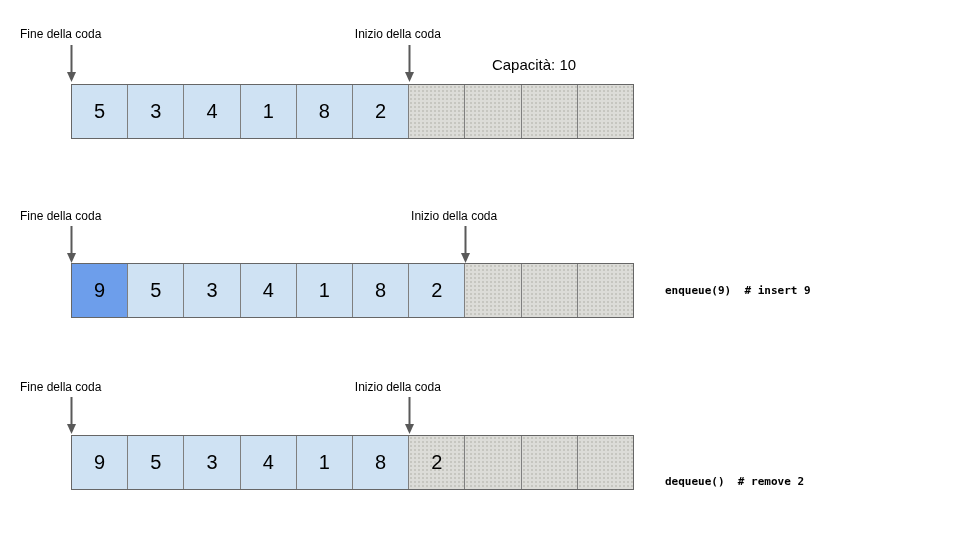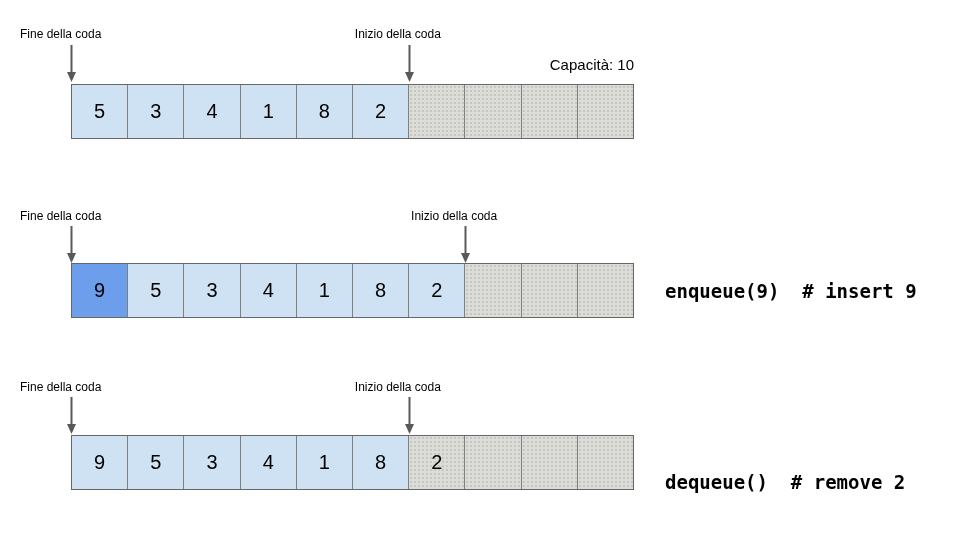--- a/index.html
+++ b/index.html
@@ -10,21 +10,21 @@
   html,body{margin:0;padding:0;background:#fff;}
   .canvas{
     position:relative; width:960px; height:540px; background:#ffffff;
     font-family:"Liberation Sans", sans-serif; color:var(--text); overflow:hidden;
   }
   .ptr-label{
     position:absolute; font-size:12px; line-height:20px; white-space:nowrap; color:var(--text);
   }
   .pointer{ position:absolute; width:11px; height:38px; color:var(--arrow); }
   .capacity{
-    position:absolute; left:434px; width:200px; text-align:right;
+    position:absolute; left:434px; width:200px; text-align:center;
     font-size:15px; line-height:18px; color:var(--text);
   }
   .array{
     position:absolute; left:71px; width:563px; height:55px;
     display:flex; box-sizing:border-box; border:1px solid var(--array-border);
   }
   .cell{
     flex:1 1 0; border-right:1px solid var(--cell-border);
     display:flex; align-items:center; justify-content:center;
     font-size:20px; color:var(--text);
@@ -32,21 +32,21 @@
   .cell:last-child{ border-right:none; }
   .cell.filled{ background:var(--cell-filled); }
   .cell.highlighted{ background:var(--cell-highlighted); }
   .cell.empty, .cell.removed{
     background-color:var(--cell-empty);
     background-image:radial-gradient(circle, var(--cell-empty-dot) 1px, transparent 1px);
     background-size:4px 4px;
   }
   .annotation{
     position:absolute; left:665px; white-space:pre;
-    font-family:"DejaVu Sans Mono", monospace; font-weight:bold; font-size:19px; line-height:20px;
+    font-family:"DejaVu Sans Mono", monospace; font-weight:bold; font-size:11px; line-height:20px;
   }
   
   .g1 .ptr-label{top:24px}  .g1 .pointer{top:45px}  .g1 .array{top:84px}  .g1 .capacity{top:56px}
   .g2 .ptr-label{top:206px} .g2 .pointer{top:226px} .g2 .array{top:263px} .g2 .annotation{top:281px}
   .g3 .ptr-label{top:377px} .g3 .pointer{top:397px} .g3 .array{top:435px} .g3 .annotation{top:472px}
 </style>
 </head>
 <body>
 
 <div class="canvas">

